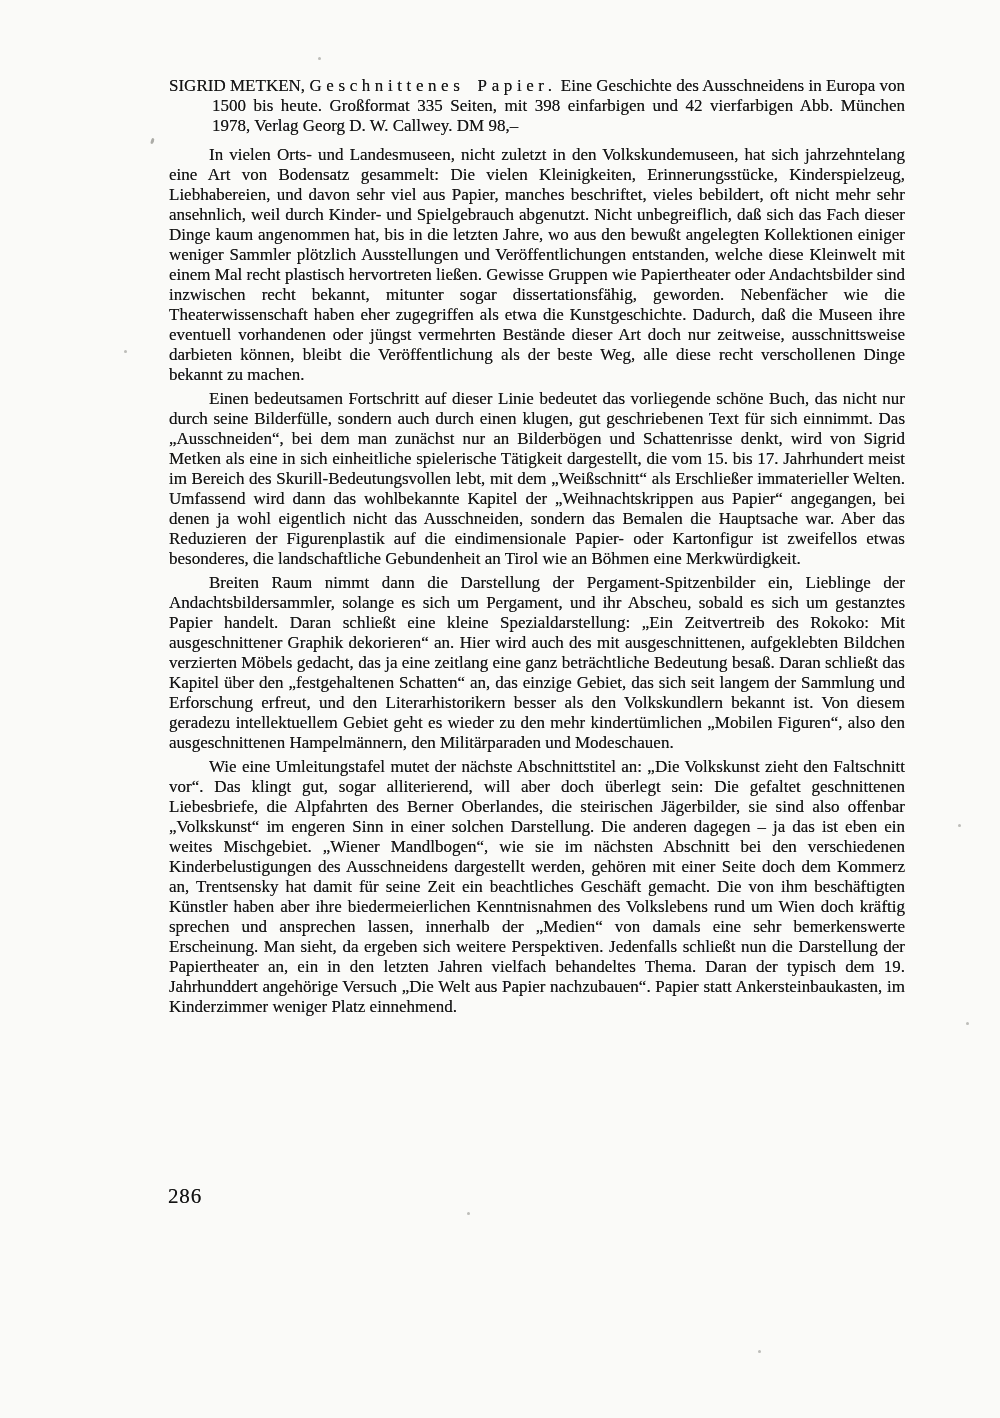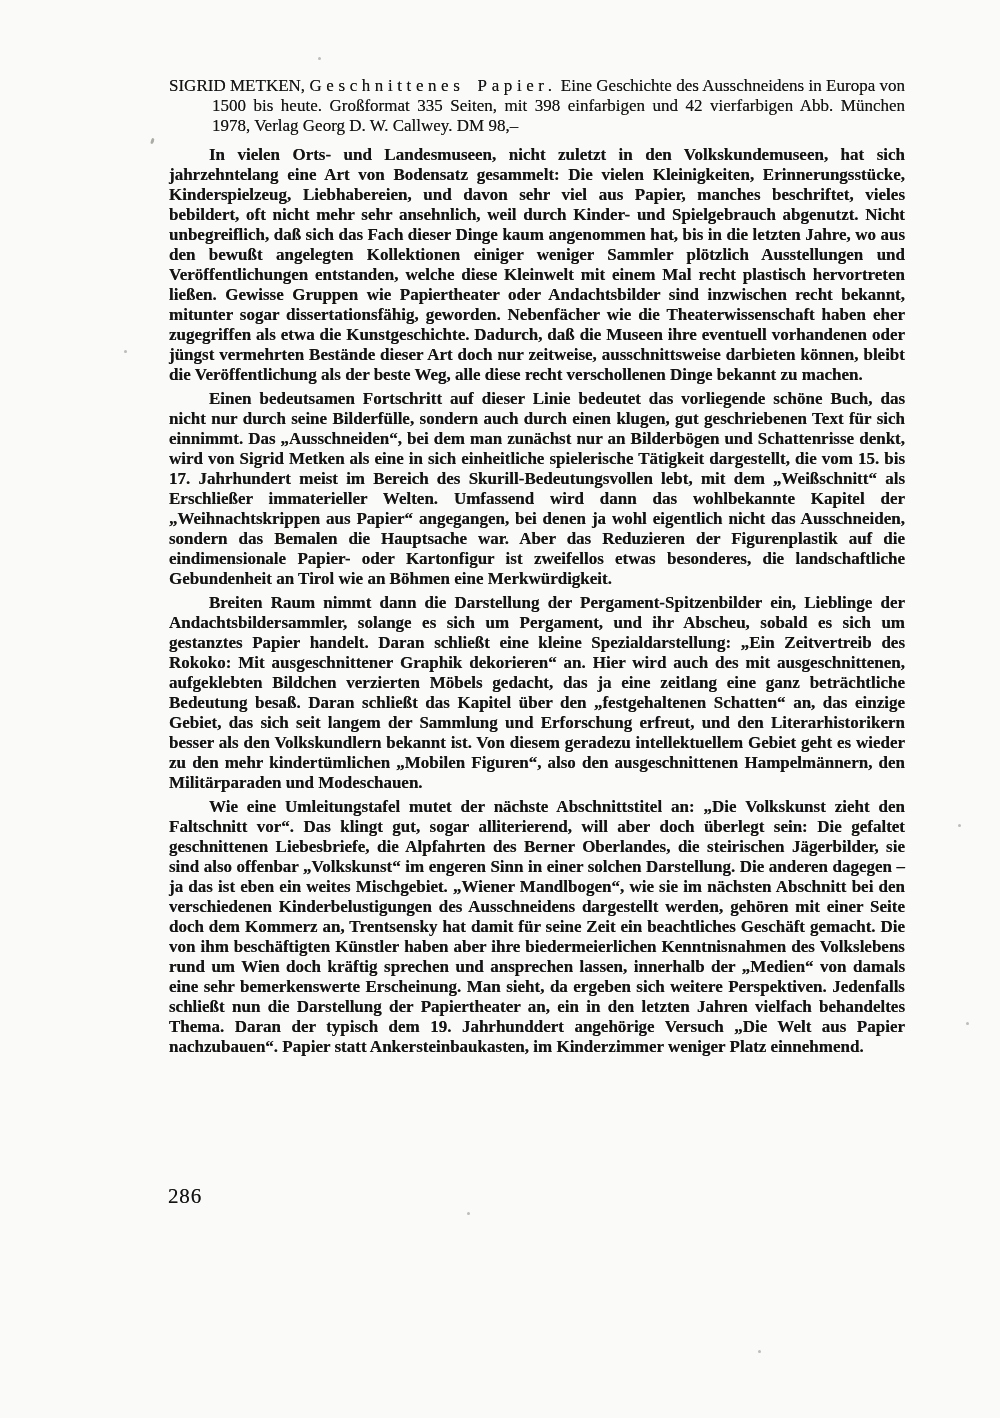--- a/index.html
+++ b/index.html
@@ -33,21 +33,20 @@
     text-indent: -43px;
     margin-bottom: 9px;
   }
   .sperr {
     letter-spacing: 0.27em;
     word-spacing: 0.25em;
   }
   .body-paragraph {
     text-indent: 40px;
     margin-top: 4px;
-    font-weight: bold;
   }
   .page-number {
     position: absolute;
     left: 168px;
     top: 1184px;
     font-size: 21px;
     letter-spacing: 0.04em;
     text-shadow: 0 0 0.5px rgba(20,20,20,0.65);
   }
   .speck {

